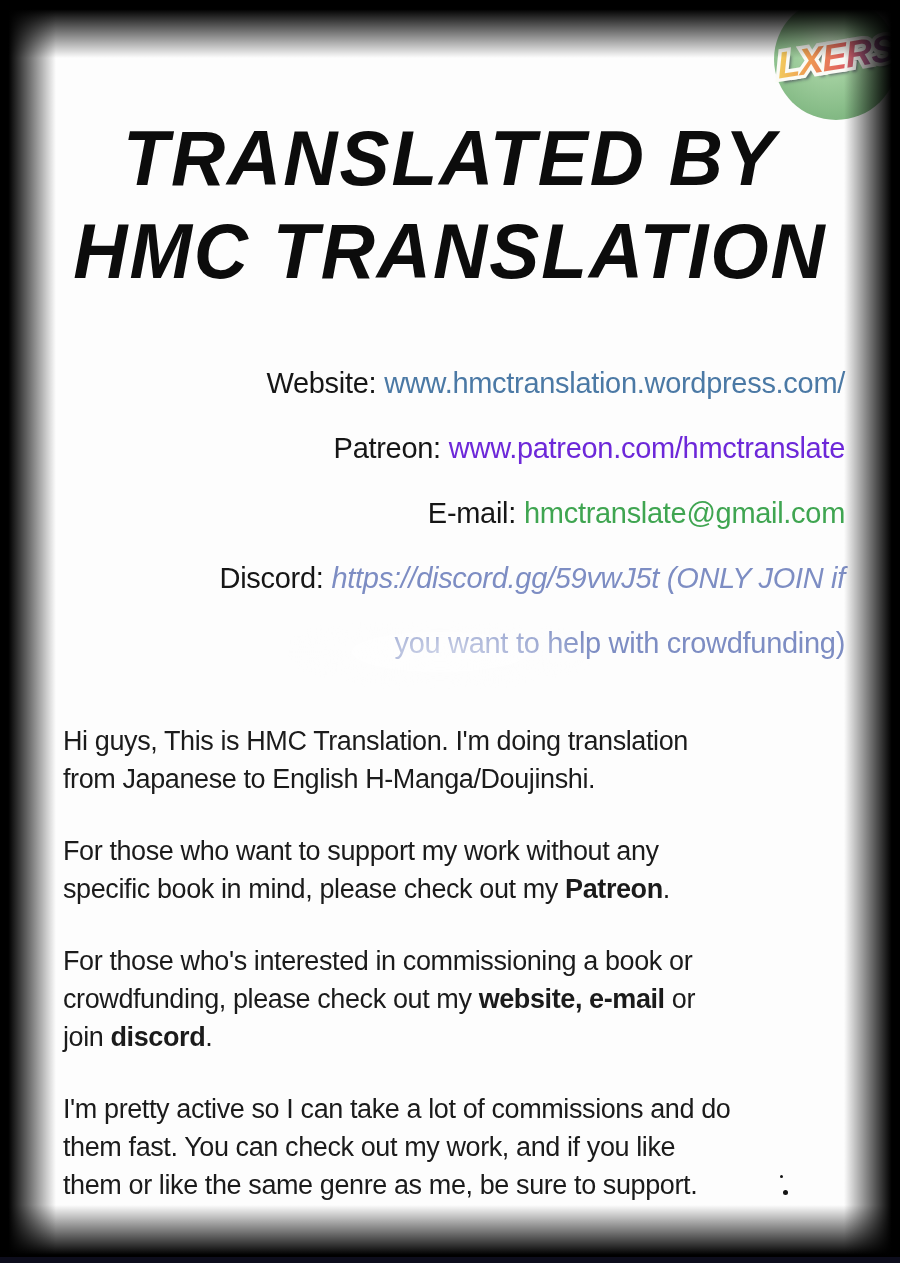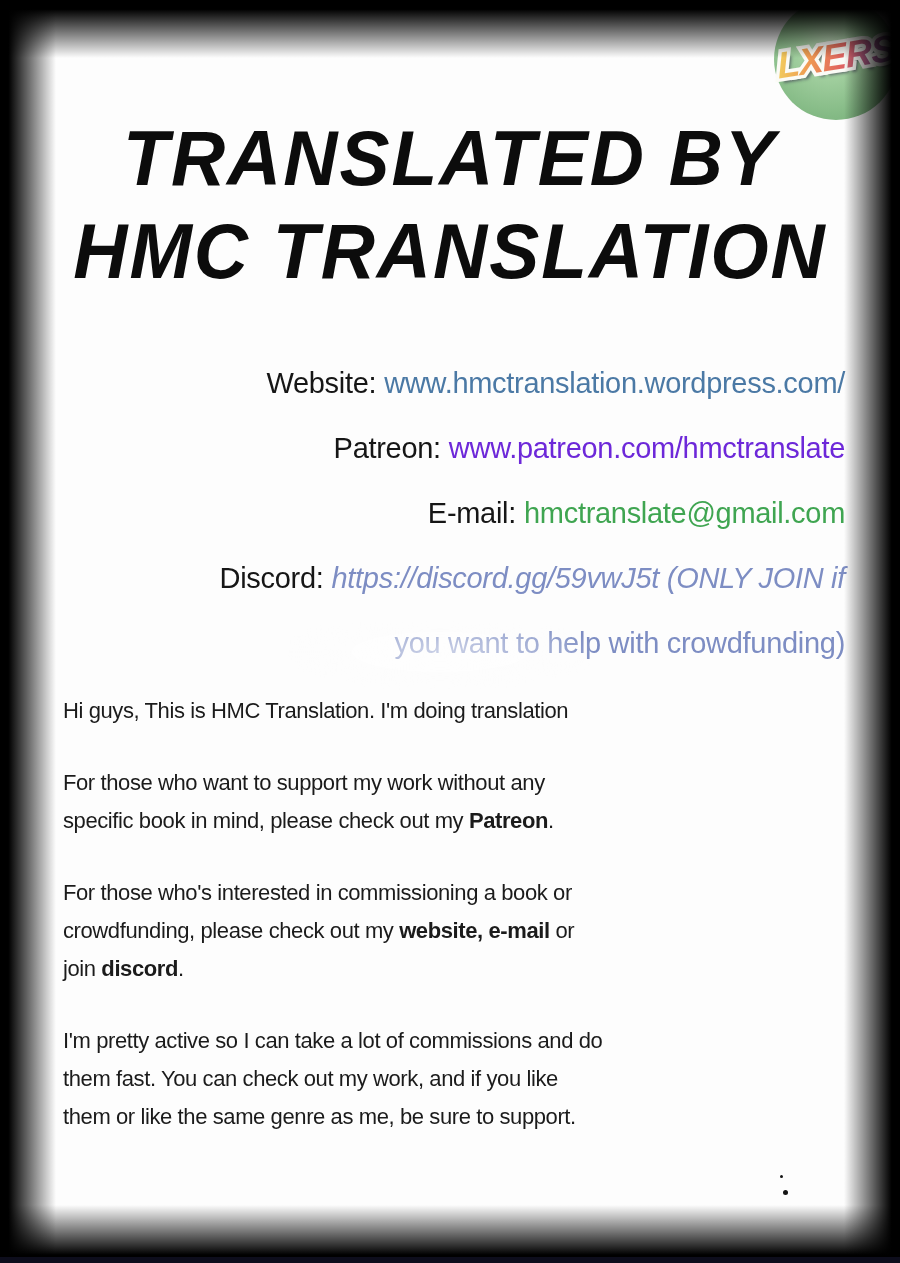--- a/index.html
+++ b/index.html
@@ -43,22 +43,22 @@
   .c-label{color:#161616;}
   .c-value{margin-left:8px;}
   .c-wrap .c-value{margin-left:0;}
 
   
   .watermark{position:absolute;top:624px;left:290px;width:300px;height:62px;z-index:3;
     background:radial-gradient(ellipse at 50% 45%,rgba(255,255,255,0.6) 0%,rgba(255,255,255,0.25) 55%,rgba(255,255,255,0) 75%);
     filter:blur(2px);pointer-events:none;}
 
   
-  .body-copy{position:absolute;top:692px;left:63px;right:60px;z-index:2;
-    color:#1b1b1b;font-size:22px;letter-spacing:-0.4px;}
+  .body-copy{position:absolute;top:722px;left:63px;right:60px;z-index:2;
+    color:#1b1b1b;font-size:27px;letter-spacing:-0.4px;}
   .para .line{line-height:38px;white-space:nowrap;}
   .para + .para{margin-top:34px;}
 
   
   .speck{position:absolute;background:#141414;border-radius:50%;z-index:2;}
   .speck.s1{left:780px;top:1175px;width:3px;height:3px;}
   .speck.s2{left:783px;top:1190px;width:5px;height:5px;}
 </style>
 </head>
 <body>
@@ -94,20 +94,21 @@
     <div class="c-row c-wrap">
       <span class="c-value" style="color: rgb(125, 141, 195);">you want to help with crowdfunding)</span>
     </div>
   </div>
 
   <div class="watermark"></div>
 
   <div class="body-copy">
       <div class="para">
         <div class="line"><span>Hi guys, This is HMC Translation. I'm doing translation</span></div>
+        <div class="line"><span>from Japanese to English H-Manga/Doujinshi.</span></div>
       </div>
       <div class="para">
         <div class="line"><span>For those who want to support my work without any</span></div>
         <div class="line"><span>specific book in mind, please check out my </span><b>Patreon</b><span>.</span></div>
       </div>
       <div class="para">
         <div class="line"><span>For those who's interested in commissioning a book or</span></div>
         <div class="line"><span>crowdfunding, please check out my </span><b>website, e-mail</b><span> or</span></div>
         <div class="line"><span>join </span><b>discord</b><span>.</span></div>
       </div>

